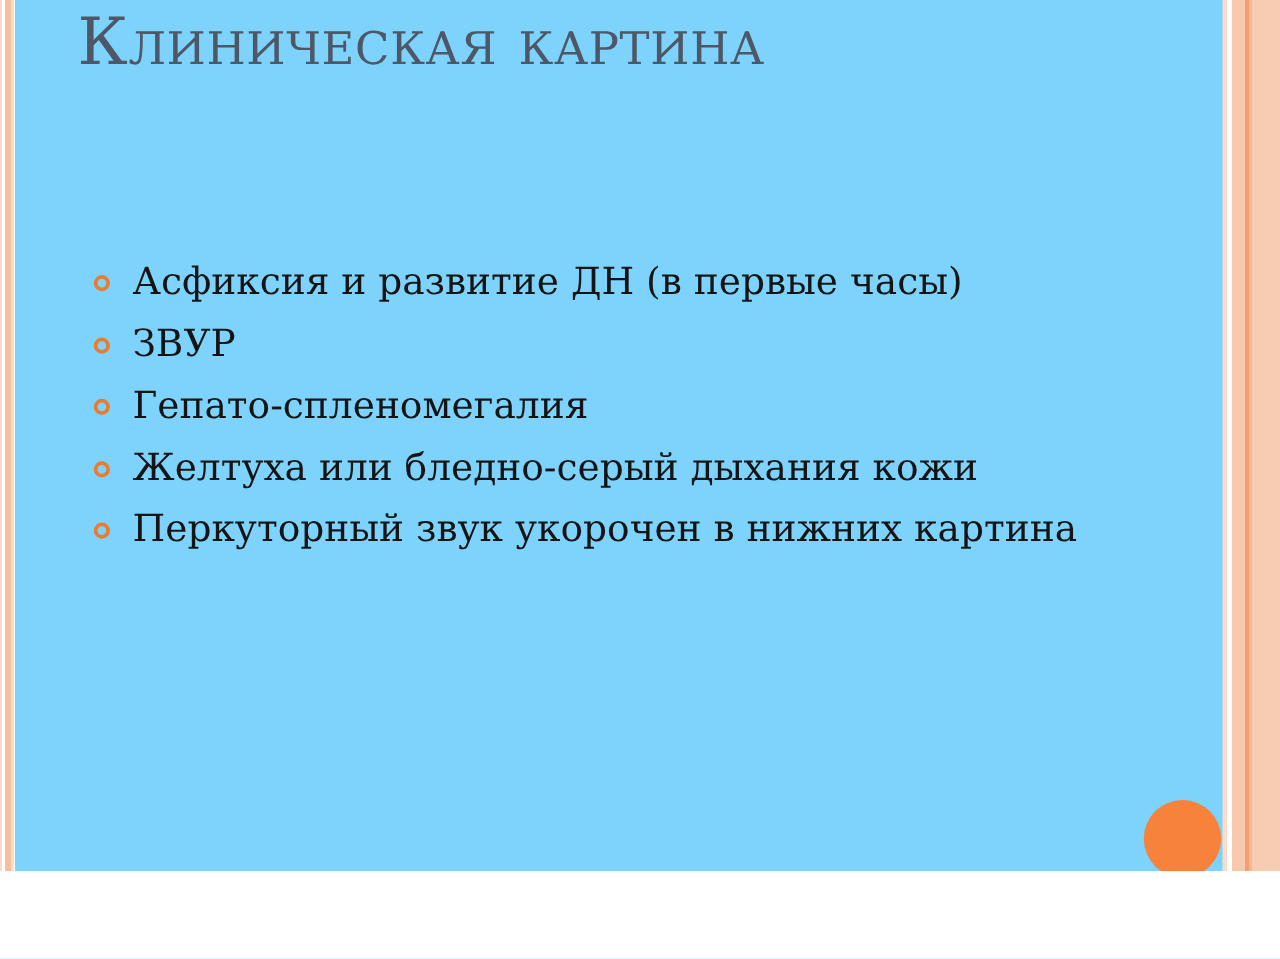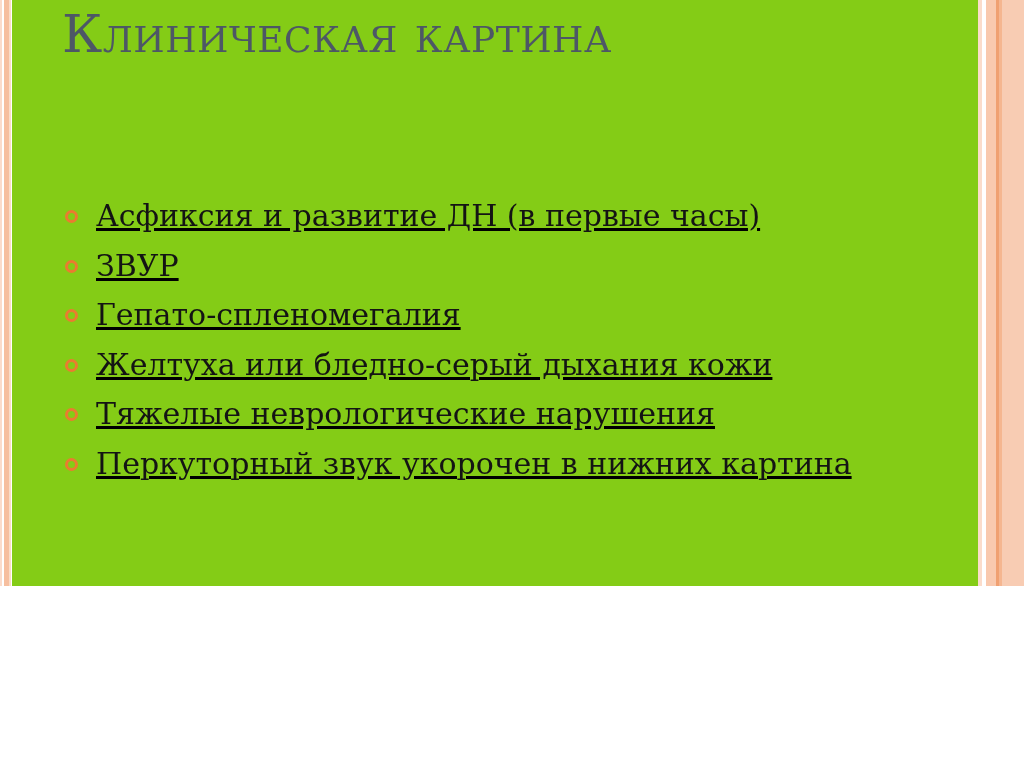--- a/index.html
+++ b/index.html
@@ -3,22 +3,22 @@
 <meta charset="utf-8">
 <style>
   html, body {
     margin: 0;
     padding: 0;
     background: #ffffff;
   }
   .slide {
     position: relative;
     width: 1024px;
-    height: 586px;
-    background: #84cc16;
+    height: 697px;
+    background: #7dd3fc;
     overflow: hidden;
     font-family: "DejaVu Serif", "Liberation Serif", serif;
   }
 
   
   .edge-left {
     position: absolute;
     left: 0; top: 0;
     width: 12px; height: 100%;
     background: linear-gradient(to right,
@@ -60,24 +60,23 @@
     line-height: 52px;
     font-variant: small-caps;
     letter-spacing: 0.5px;
     color: var(--title-color, #4d5766);
   }
 
   .bullets {
     position: absolute;
     left: 57px; top: 183px;
     width: 930px;
-    margin: 8px;
+    margin: 18px;
     padding: 0;
     list-style: none;
-    text-decoration: underline;
   }
   .bullet-item {
     display: flex;
     align-items: center;
     height: 49.5px;
     font-size: 30px;
     color: var(--body-text, #141414);
     white-space: nowrap;
   }
   .ring {
@@ -114,21 +113,17 @@
       <li class="bullet-item">
       <span class="ring"></span>
       <span class="bullet-text">Гепато-спленомегалия</span>
     </li>
       <li class="bullet-item">
       <span class="ring"></span>
       <span class="bullet-text">Желтуха или бледно-серый дыхания кожи</span>
     </li>
       <li class="bullet-item">
       <span class="ring"></span>
-      <span class="bullet-text">Тяжелые неврологические нарушения</span>
-    </li>
-      <li class="bullet-item">
-      <span class="ring"></span>
       <span class="bullet-text">Перкуторный звук укорочен в нижних картина</span>
     </li>
     </ul>
 
 </div>
 
 </body></html>

